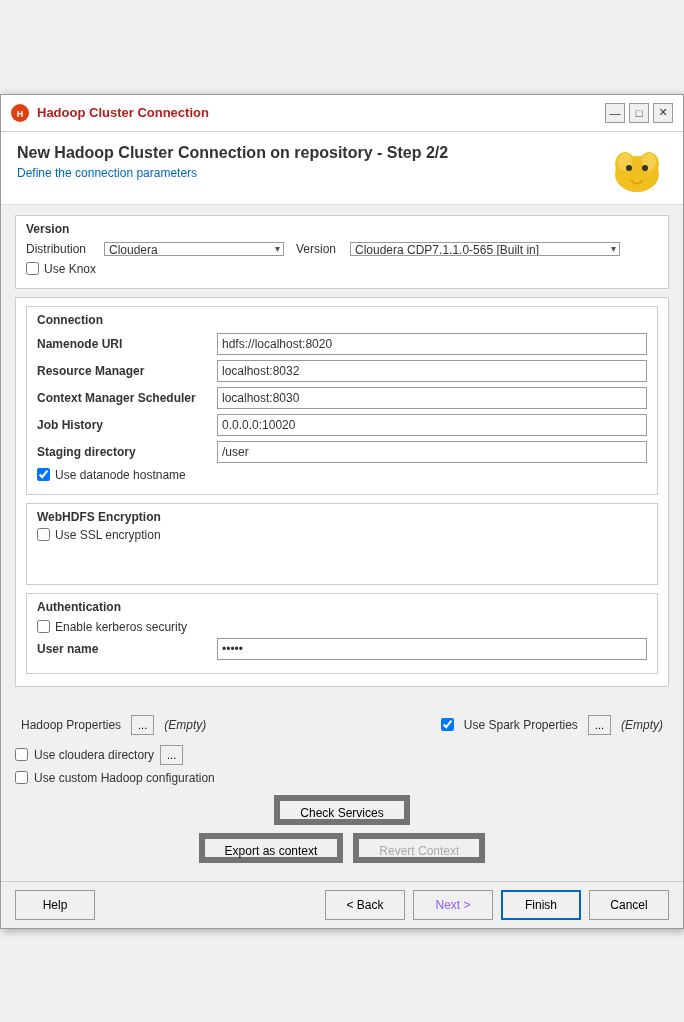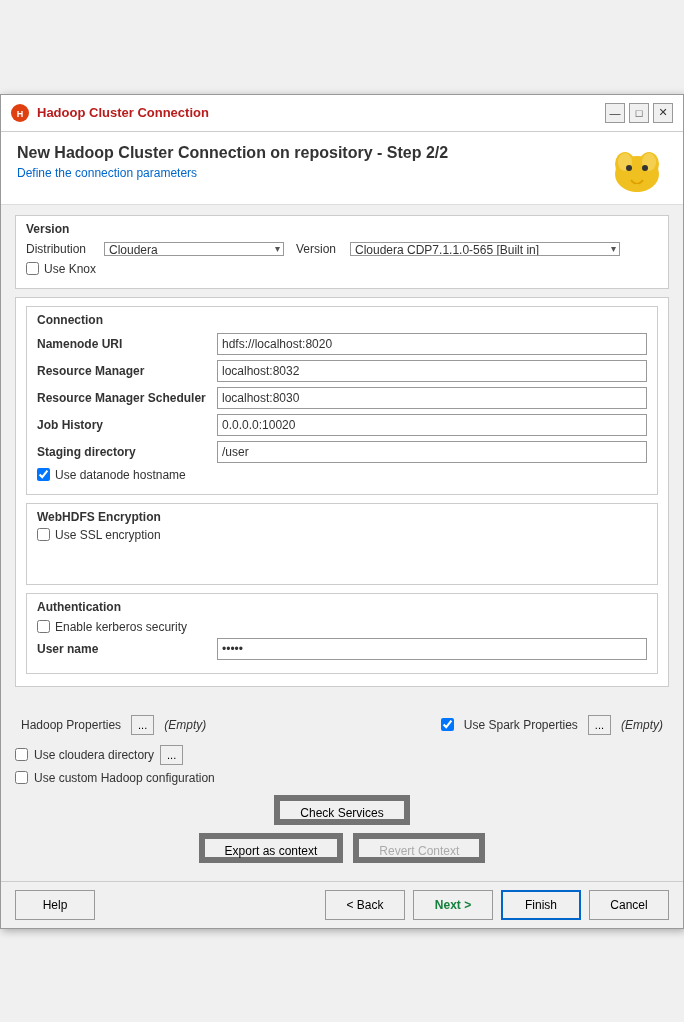--- a/index.html
+++ b/index.html
@@ -366,21 +366,21 @@
           <div class="inner-group-title">Connection</div>
           <div class="form-row">
             <label class="form-label">Namenode URI</label>
             <input type="text" class="form-input" value="hdfs://localhost:8020" style="">
           </div>
           <div class="form-row">
             <label class="form-label">Resource Manager</label>
             <input type="text" class="form-input" value="localhost:8032" style="">
           </div>
           <div class="form-row">
-            <label class="form-label">Resource Manager Scheduler</label>
+            <label class="form-label">Context Manager Scheduler</label>
             <input type="text" class="form-input" value="localhost:8030" style="">
           </div>
           <div class="form-row">
             <label class="form-label">Job History</label>
             <input type="text" class="form-input" value="0.0.0.0:10020" style="">
           </div>
           <div class="form-row">
             <label class="form-label">Staging directory</label>
             <input type="text" class="form-input" value="/user" style="">
           </div>
@@ -450,19 +450,19 @@
     </div>
 
   </div>
 
   <div class="footer">
     <div class="footer-left">
       <button class="footer-btn">Help</button>
     </div>
     <div class="footer-right">
       <button class="footer-btn">&lt; Back</button>
-      <button class="footer-btn disabled" style="color:#15803d;font-weight:bold;">Next &gt;</button>
+      <button class="footer-btn disabled" style="color:#8b5cf6;">Next &gt;</button>
       <button class="footer-btn primary">Finish</button>
       <button class="footer-btn">Cancel</button>
     </div>
   </div>
 
 </div>
 
 </body></html>

